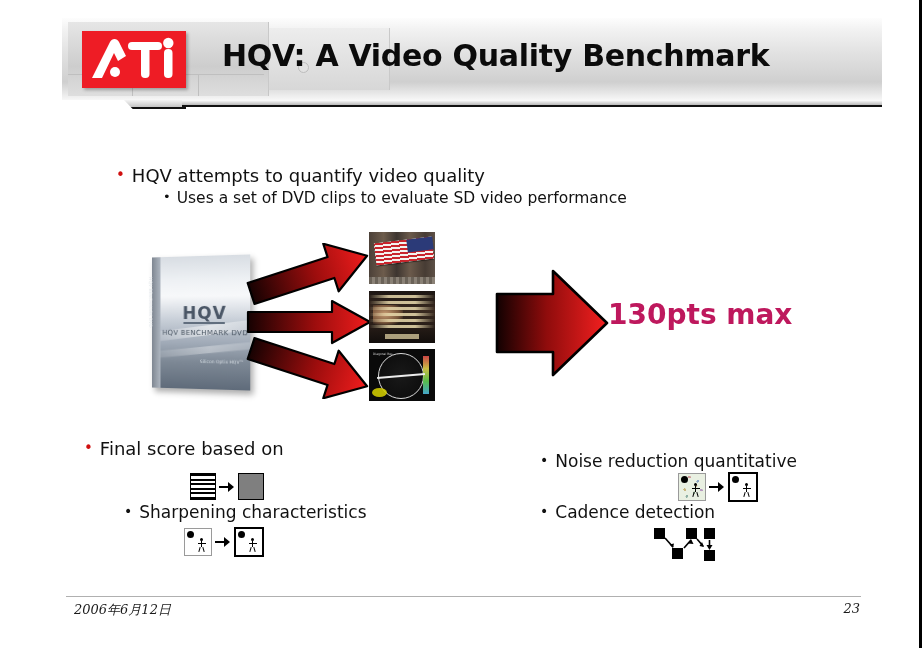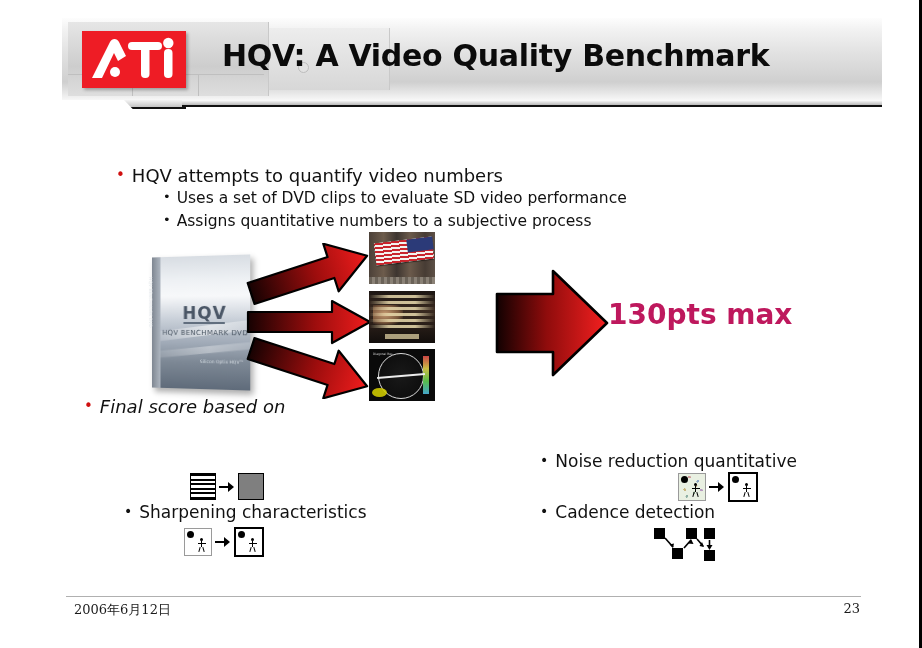--- a/index.html
+++ b/index.html
@@ -154,21 +154,21 @@
   .b2b .dot {
     color: #111;
     font-size: 14px;
     margin-right: 7px;
     vertical-align: 2px;
   }
 
   #bullet-main-1  { left: 116px; top: 165px; }
   #bullet-sub-1   { left: 163px; top: 189px; }
   #bullet-sub-2   { left: 163px; top: 212px; }
-  #bullet-main-2  { left: 84px;  top: 396px; font-style: italic; }
+  #bullet-main-2  { left: 84px;  top: 438px; }
   #bullet-deint   { left: 118px; top: 451px; }
   #bullet-sharp   { left: 124px; top: 502px; }
   #bullet-noise   { left: 540px; top: 451px; }
   #bullet-cadence { left: 540px; top: 502px; }
 
   
   #dvd-case {
     position: absolute;
     left: 150px; top: 256px;
     width: 100px; height: 133px;
@@ -369,20 +369,21 @@
     left: 66px; top: 596px;
     width: 795px; height: 1px;
     background: #b0b0b0;
   }
   .ft {
     position: absolute;
     top: 601px;
     font-size: 13px;
     color: #1a1a1a;
     font-family: "DejaVu Serif", "Liberation Serif", serif;
+    font-style: italic;
   }
   #footer-date { left: 74px; }
   #footer-center { left: 0; width: 922px; text-align: center; font-weight: bold; }
   #footer-page { left: 0; width: 922px; text-align: right; padding-right: 62px; box-sizing: border-box; }
 </style>
 </head>
 <body>
 
 <div id="slide">
 
@@ -413,27 +414,24 @@
           <rect x="82" y="18" width="8.5" height="29" rx="4"></rect>
           <circle cx="86.3" cy="12" r="5.2"></circle>
         </g>
       </svg>
     </div>
 
     <div id="page-title">HQV: A Video Quality Benchmark</div>
   </div>
 
   <div class="b1" id="bullet-main-1">
-    <span class="dot">•</span><span>HQV attempts to quantify video numbers</span>
+    <span class="dot">•</span><span>HQV attempts to quantify video quality</span>
   </div>
   <div class="b2" id="bullet-sub-1">
     <span class="dot">•</span><span>Uses a set of DVD clips to evaluate SD video performance</span>
-  </div>
-  <div class="b2" id="bullet-sub-2">
-    <span class="dot">•</span><span>Assigns quantitative numbers to a subjective process</span>
   </div>
 
   <div id="dvd-case">
     <div class="dvd-spine">
       <div class="dvd-spine-txt">HQV BENCHMARK DVD</div>
     </div>
     <div class="dvd-face">
       <div class="dvd-sheen"></div>
       <div class="dvd-sheen2"></div>
       <div class="dvd-hqv">HQV</div>

